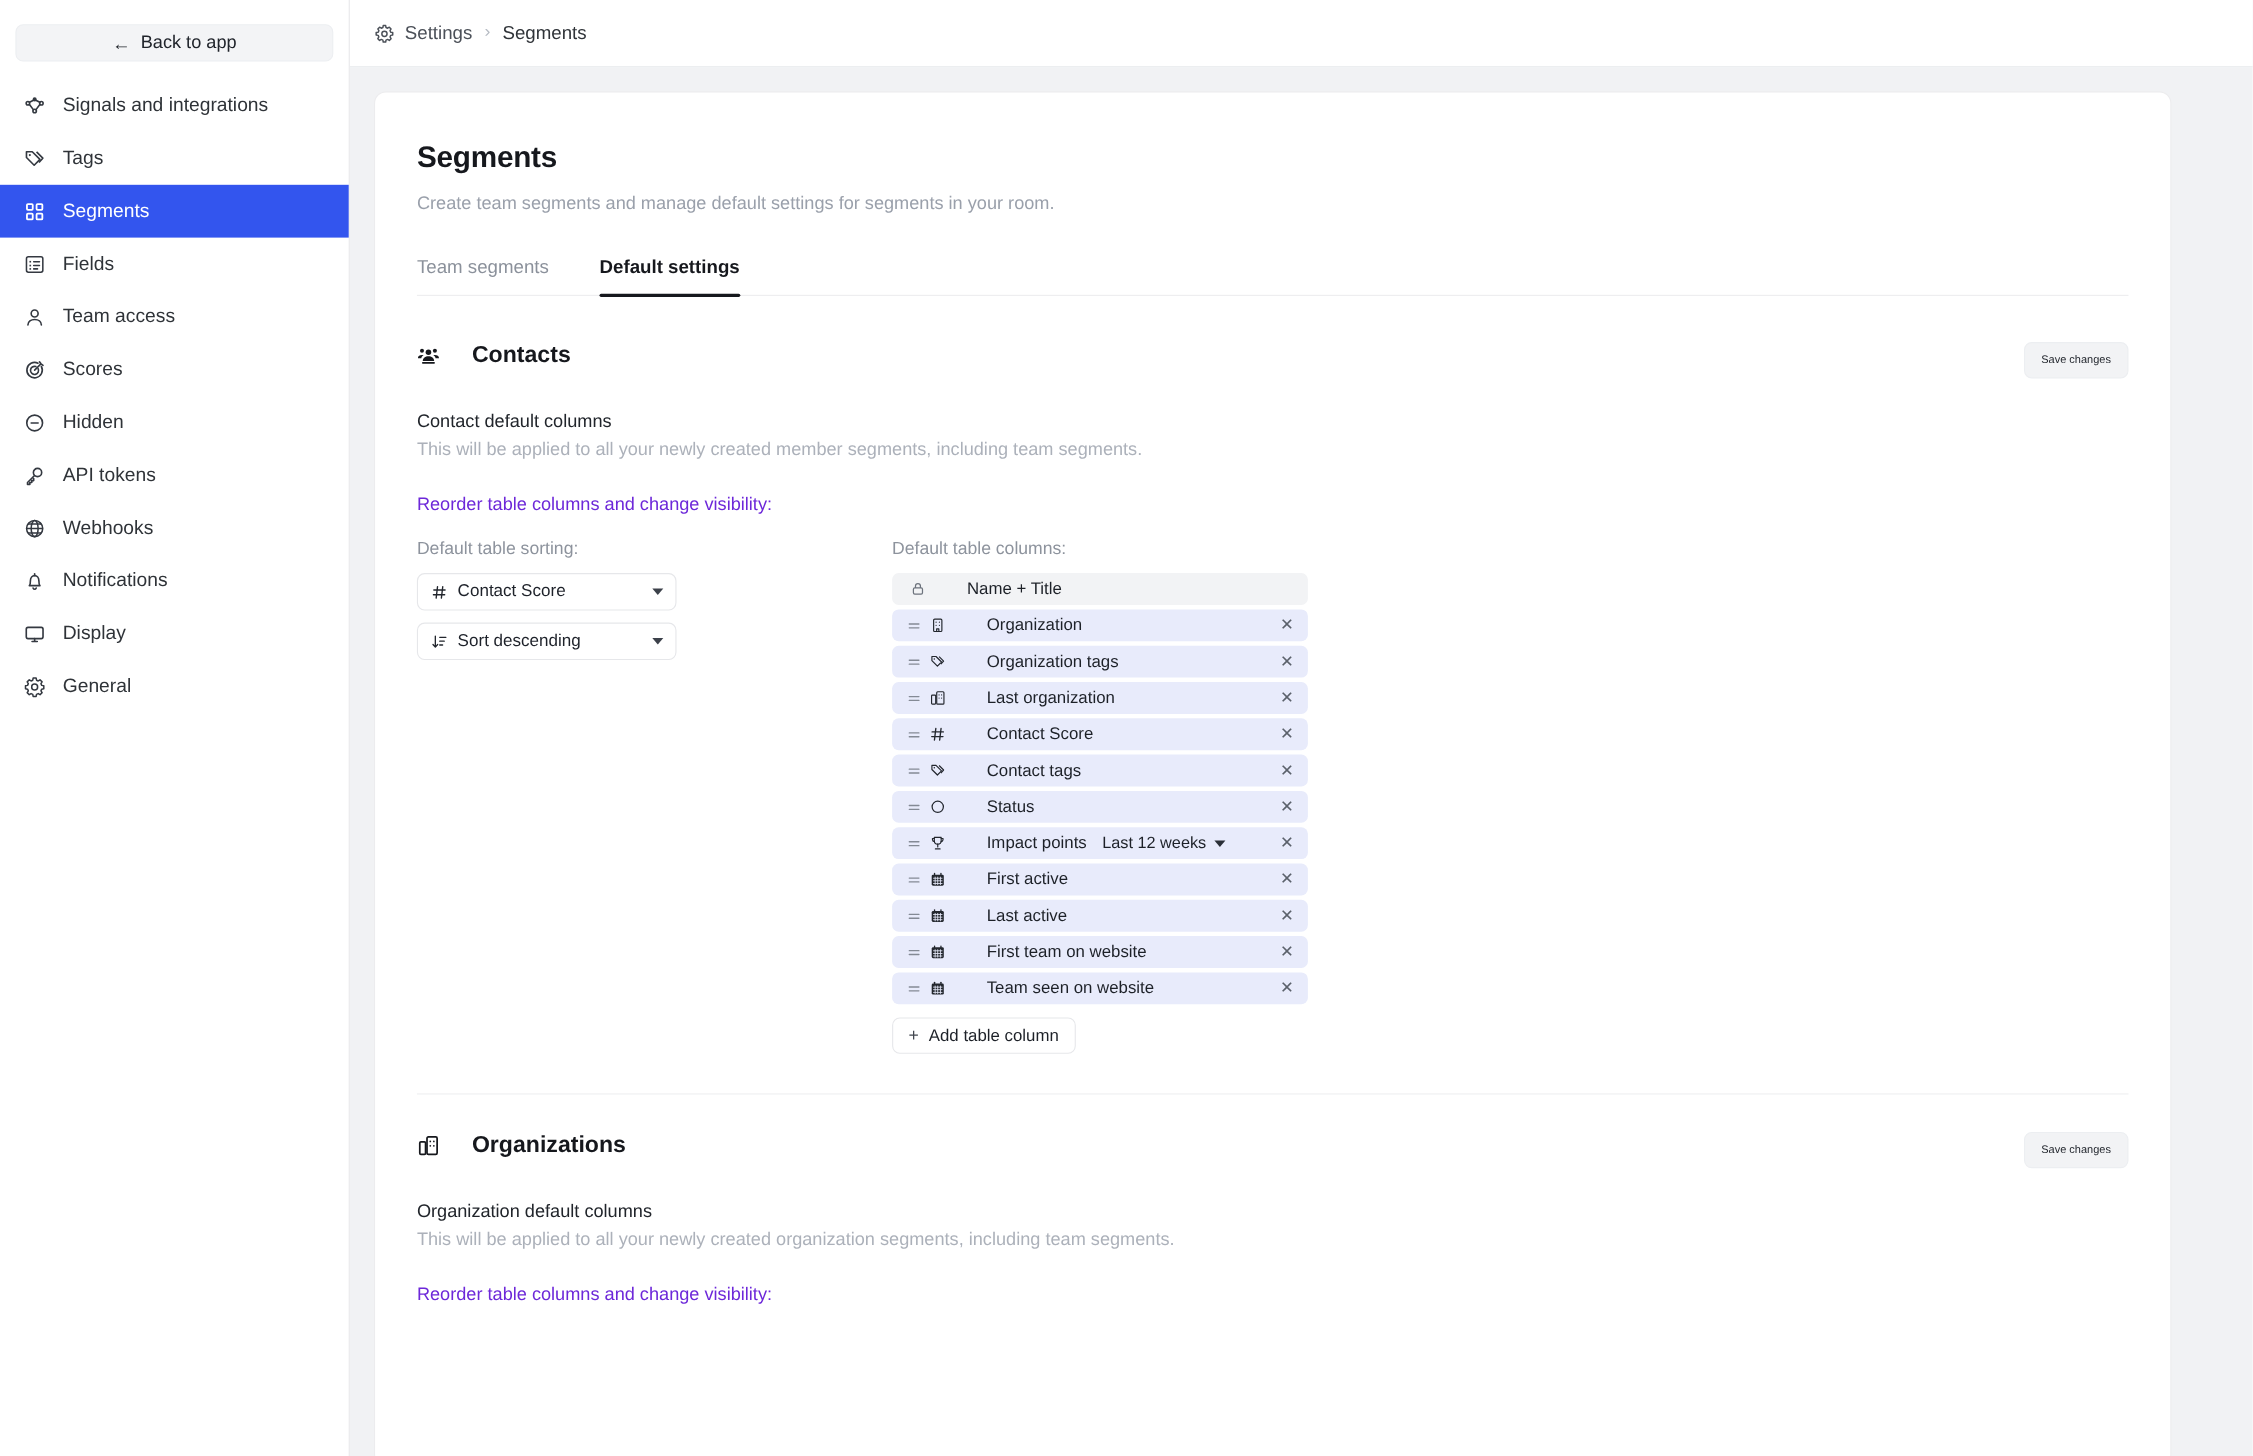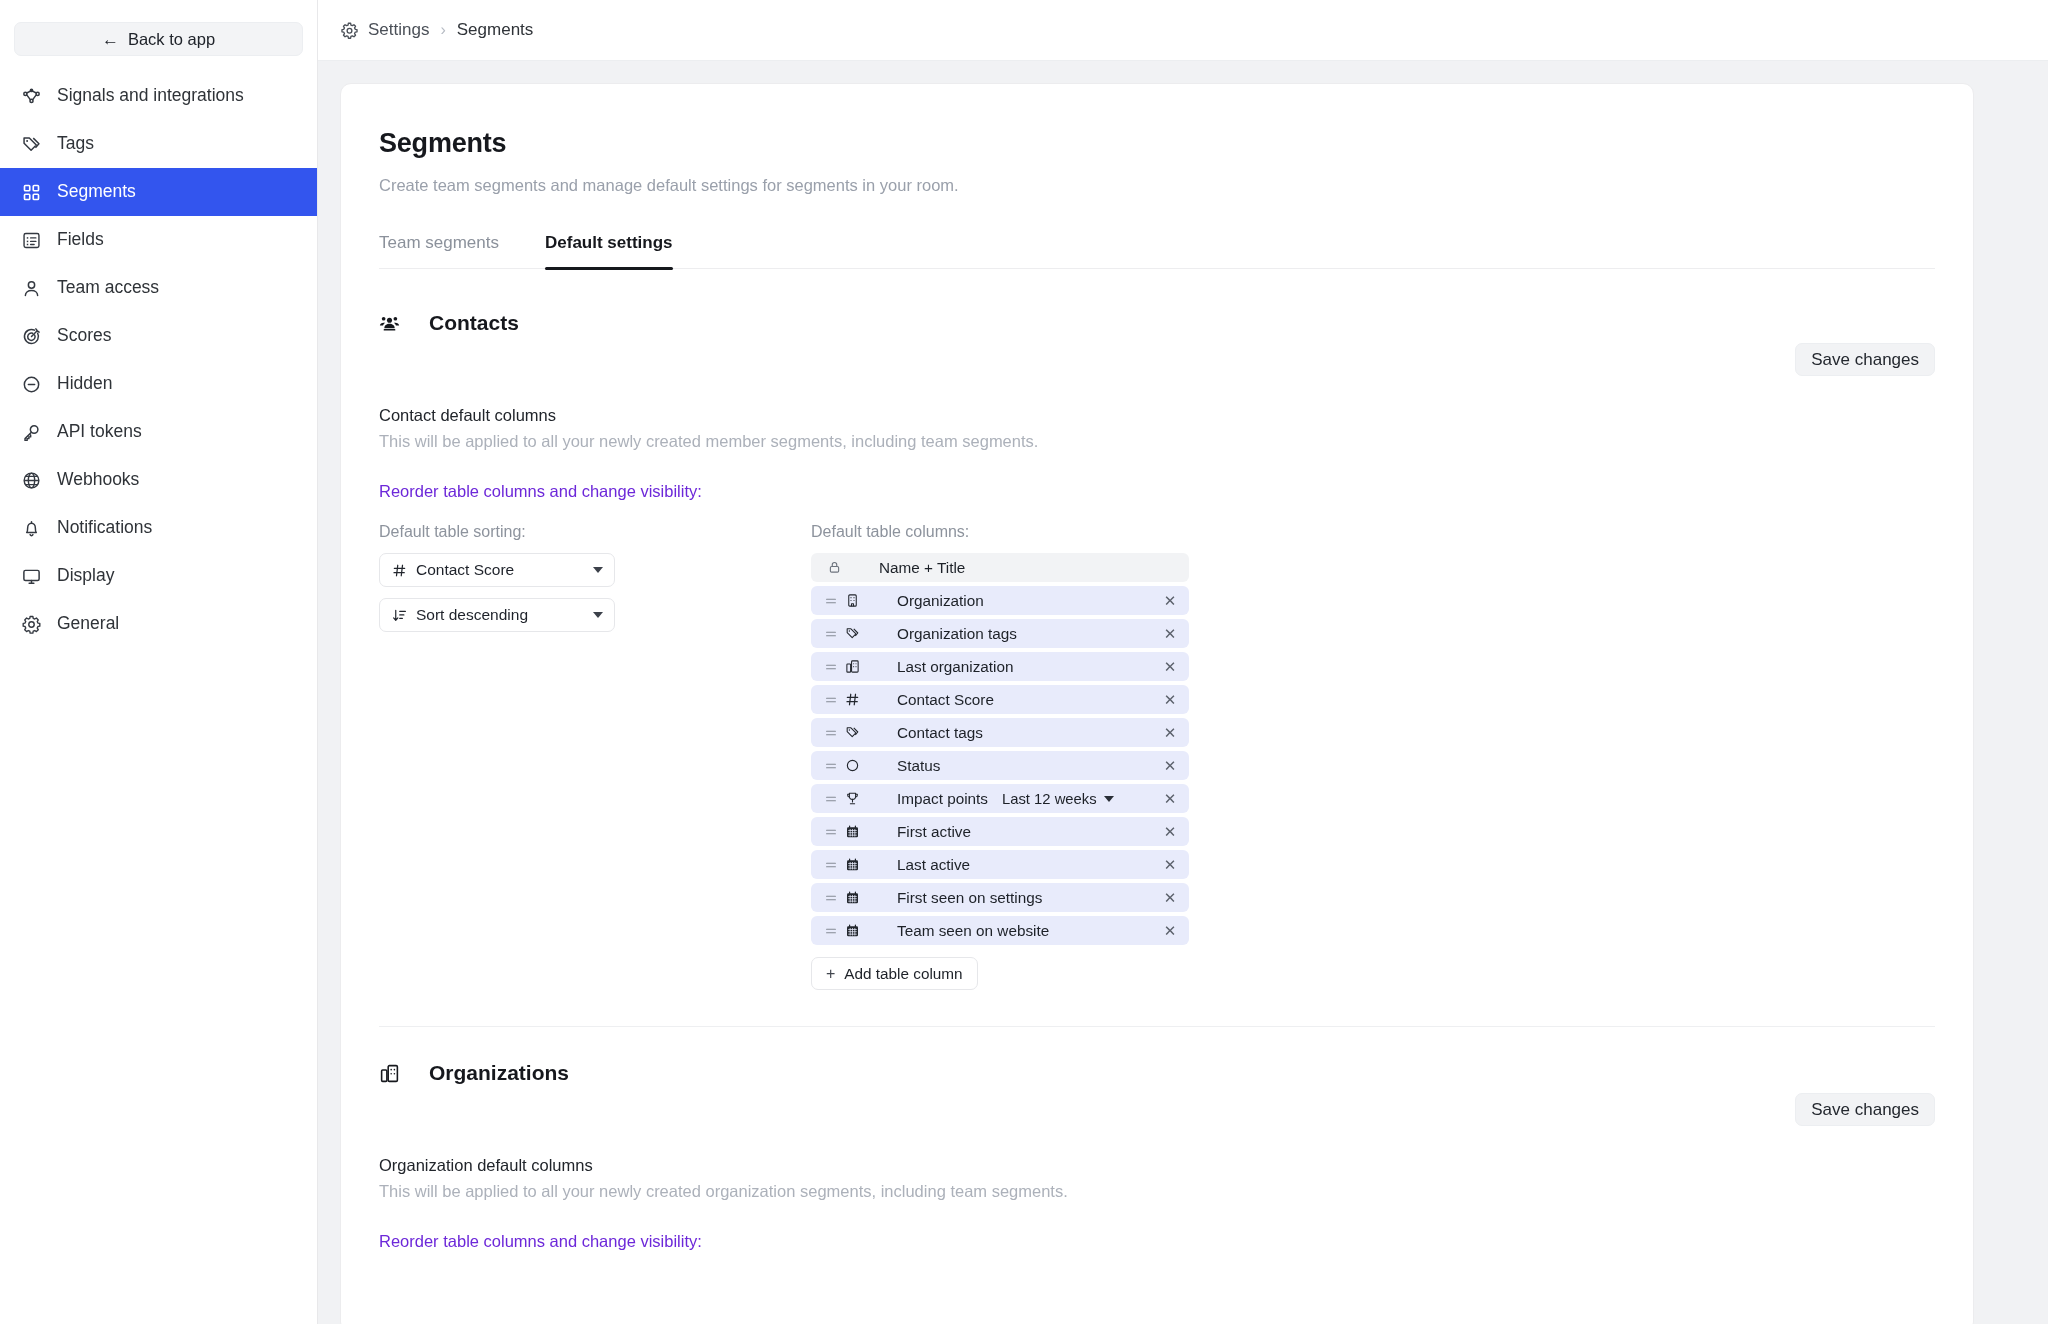--- a/index.html
+++ b/index.html
@@ -90,22 +90,22 @@
     height: 3px; background: #16181d; border-radius: 2px;
   }
 
   .section { padding-top: 42px; }
   .section-head { display: flex; align-items: flex-start; justify-content: space-between; }
   .section-title { display: flex; align-items: center; gap: 29px; font-size: 21px; font-weight: 700; color: #16181d; }
   .section-title svg { width: 21px; height: 21px; display: block; }
 
   .save-btn {
     background: #f2f3f5; border: 1px solid #eceef1; border-radius: 7px;
-    height: 33px; padding: 0 15px; font-size: 17px; color: #24282f;
-    cursor: pointer; font-family: "Liberation Sans", sans-serif; margin-top: 32px;
+    height: 33px; padding: 0 15px; font-size: 10px; color: #24282f;
+    cursor: pointer; font-family: "Liberation Sans", sans-serif;
   }
 
   .sub-head { margin-top: 30px; font-size: 16.5px; color: #21252b; }
   .sub-desc { margin-top: 7px; font-size: 16.5px; color: #acb1ba; }
   .reorder-label { margin-top: 31px; font-size: 16.5px; color: #6d28d9; }
 
   .cols-wrap { margin-top: 22px; display: flex; gap: 0; }
   .col-left { width: 432px; min-width: 432px; }
   .col-right { flex: 1; max-width: 380px; }
 
@@ -592,21 +592,21 @@
                         <rect x="6.4" y="2.4" width="1.9" height="4.2" rx="0.9"></rect>
                         <rect x="15.7" y="2.4" width="1.9" height="4.2" rx="0.9"></rect>
                         <rect x="5.2" y="9.6" width="13.6" height="1.2" fill="#e8ebfb"></rect>
                         <rect x="7.6" y="8" width="1.2" height="12" fill="#e8ebfb"></rect>
                         <rect x="11.4" y="8" width="1.2" height="12" fill="#e8ebfb"></rect>
                         <rect x="15.2" y="8" width="1.2" height="12" fill="#e8ebfb"></rect>
                         <rect x="5.2" y="13.4" width="13.6" height="1.2" fill="#e8ebfb"></rect>
                         <rect x="5.2" y="17.2" width="13.6" height="1.2" fill="#e8ebfb"></rect>
                       </svg>
                     </span>
-                    <span class="row-label">First seen on settings</span>
+                    <span class="row-label">First team on website</span>
                     <span class="row-spacer"></span>
                     <span class="row-x">✕</span>
                   </div>
 
                   <div class="col-row">
                     <span class="grip">
                       <svg viewBox="0 0 24 24" fill="none" stroke="#848a95" stroke-width="2.1" stroke-linecap="round">
                           <path d="M4.5 9 H19.5 M4.5 15 H19.5"></path>
                         </svg>
                     </span>

